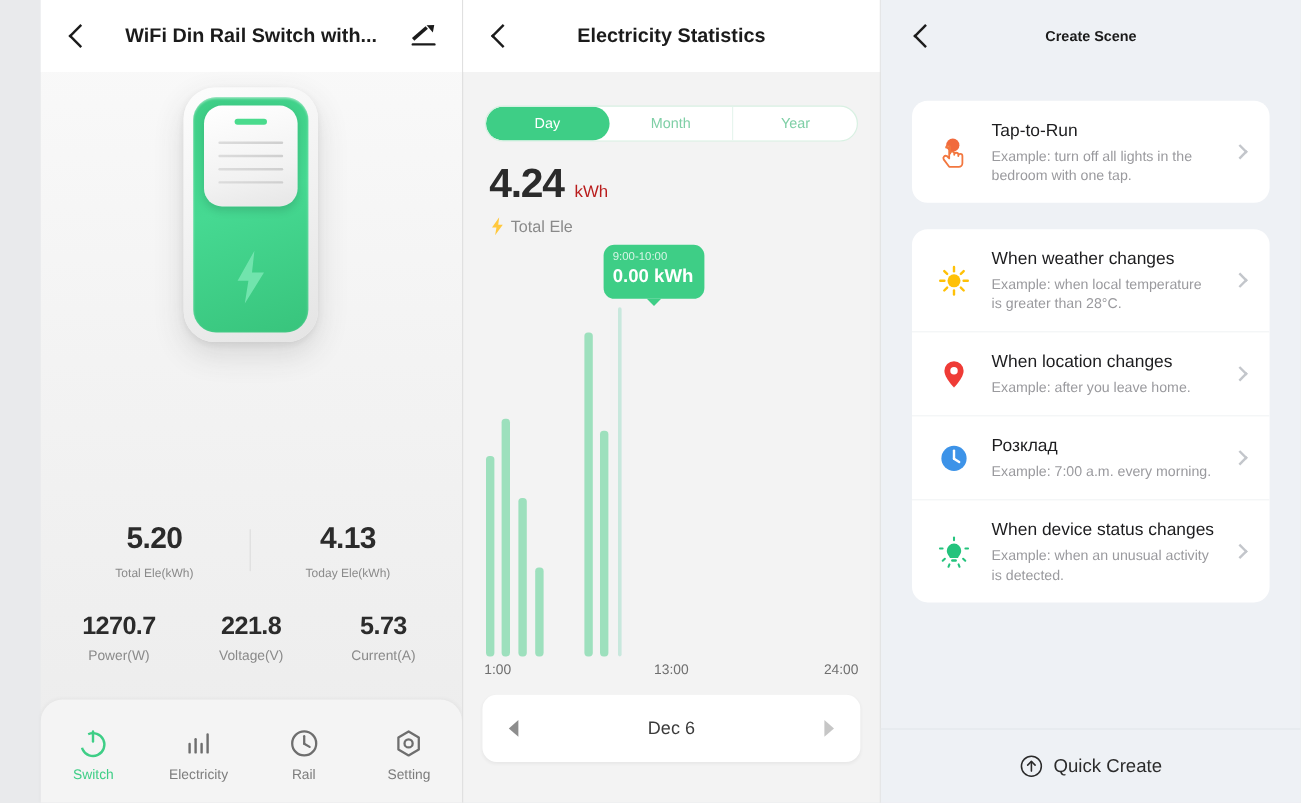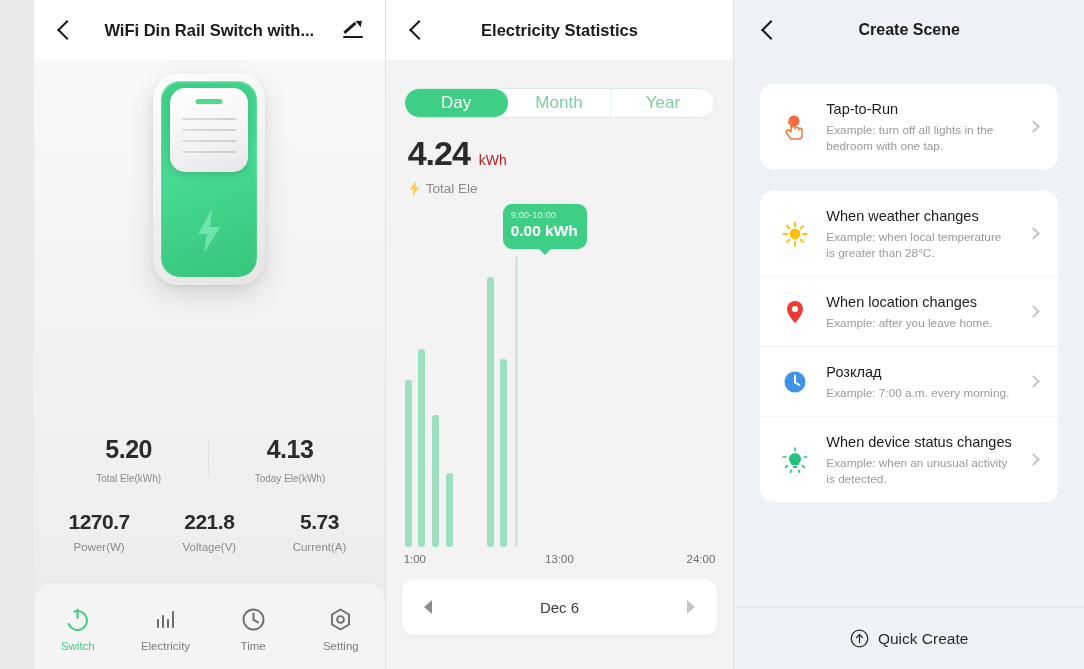--- a/index.html
+++ b/index.html
@@ -136,21 +136,21 @@
     position: absolute; left: 0; right: 0; text-align: center;
     font-size: 16.5px; font-weight: bold; color: #1b1b1b;
   }
   .seg {
     margin: 28px 18px 0; height: 30px; border-radius: 15px;
     border: 1px solid #d8f0e2; background: #fff; display: flex; overflow: hidden;
     flex: none;
   }
   .seg-item {
     flex: 1; display: flex; align-items: center; justify-content: center;
-    font-size: 17px; color: #7fcfa6; cursor: pointer;
+    font-size: 12px; color: #7fcfa6; cursor: pointer;
   }
   .seg-item.active { background: #3ece86; color: #fff; border-radius: 15px; }
   .seg-item + .seg-item { border-left: 1px solid #e7f5ee; }
   .seg-item.active + .seg-item { border-left: none; }
 
   .kwh-row { display: flex; align-items: baseline; padding: 16px 0 0 22px; flex: none; }
   .kwh-big { font-size: 34px; font-weight: bold; color: #2b2b2b; letter-spacing: -1px; }
   .kwh-unit { font-size: 14px; color: #b91c1c; margin-left: 9px; }
   .total-row { display: flex; align-items: center; gap: 5px; padding: 8px 0 0 22px; flex: none; }
   .total-row .txt { font-size: 13.5px; color: #8a8a8a; }
@@ -210,21 +210,21 @@
   .panel3 {
     width: 362px; height: 669px; background: #eef1f5;
     display: flex; flex-direction: column; border-left: 1px solid #e0e0e0;
   }
   .p3-head {
     height: 60px; display: flex; align-items: center; padding: 0 24px;
     position: relative; flex: none; background: #eef1f5;
   }
   .p3-title {
     position: absolute; left: 0; right: 0; text-align: center;
-    font-size: 16px; font-weight: bold; color: #1b1b1b;
+    font-size: 12px; font-weight: bold; color: #1b1b1b;
   }
   .scene-card {
     margin: 24px 26px 0; background: #fff; border-radius: 13px; overflow: hidden;
   }
   .scene-card.second { margin-top: 22px; }
   .scene-row {
     display: flex; align-items: center; padding: 15px 14px 15px 20px;
     cursor: pointer; gap: 16px;
   }
   .scene-row + .scene-row { border-top: 1px solid #f2f4f6; }
@@ -330,21 +330,21 @@
         <div class="tlabel">Electricity</div>
       </div>
       <div class="tab">
         <div class="tico">
           <svg viewBox="0 0 27 27">
               <circle cx="13.5" cy="13.5" r="10" fill="none" stroke="#6e6e6e" stroke-width="1.9"></circle>
           <line x1="13.5" y1="7.5" x2="13.5" y2="13.8" stroke="#6e6e6e" stroke-width="1.9" stroke-linecap="round"></line>
           <line x1="13.5" y1="13.8" x2="18" y2="16.4" stroke="#6e6e6e" stroke-width="1.9" stroke-linecap="round"></line>
             </svg>
         </div>
-        <div class="tlabel">Time</div>
+        <div class="tlabel">Rail</div>
       </div>
       <div class="tab">
         <div class="tico">
           <svg viewBox="0 0 27 27">
             <polygon points="13.5,3.5 22,8.5 22,18.5 13.5,23.5 5,18.5 5,8.5" fill="none" stroke="#6e6e6e" stroke-width="1.9" stroke-linejoin="round"></polygon>
             <circle cx="13.5" cy="13.5" r="3.4" fill="none" stroke="#6e6e6e" stroke-width="1.9"></circle>
           </svg>
         </div>
         <div class="tlabel">Setting</div>
       </div>

